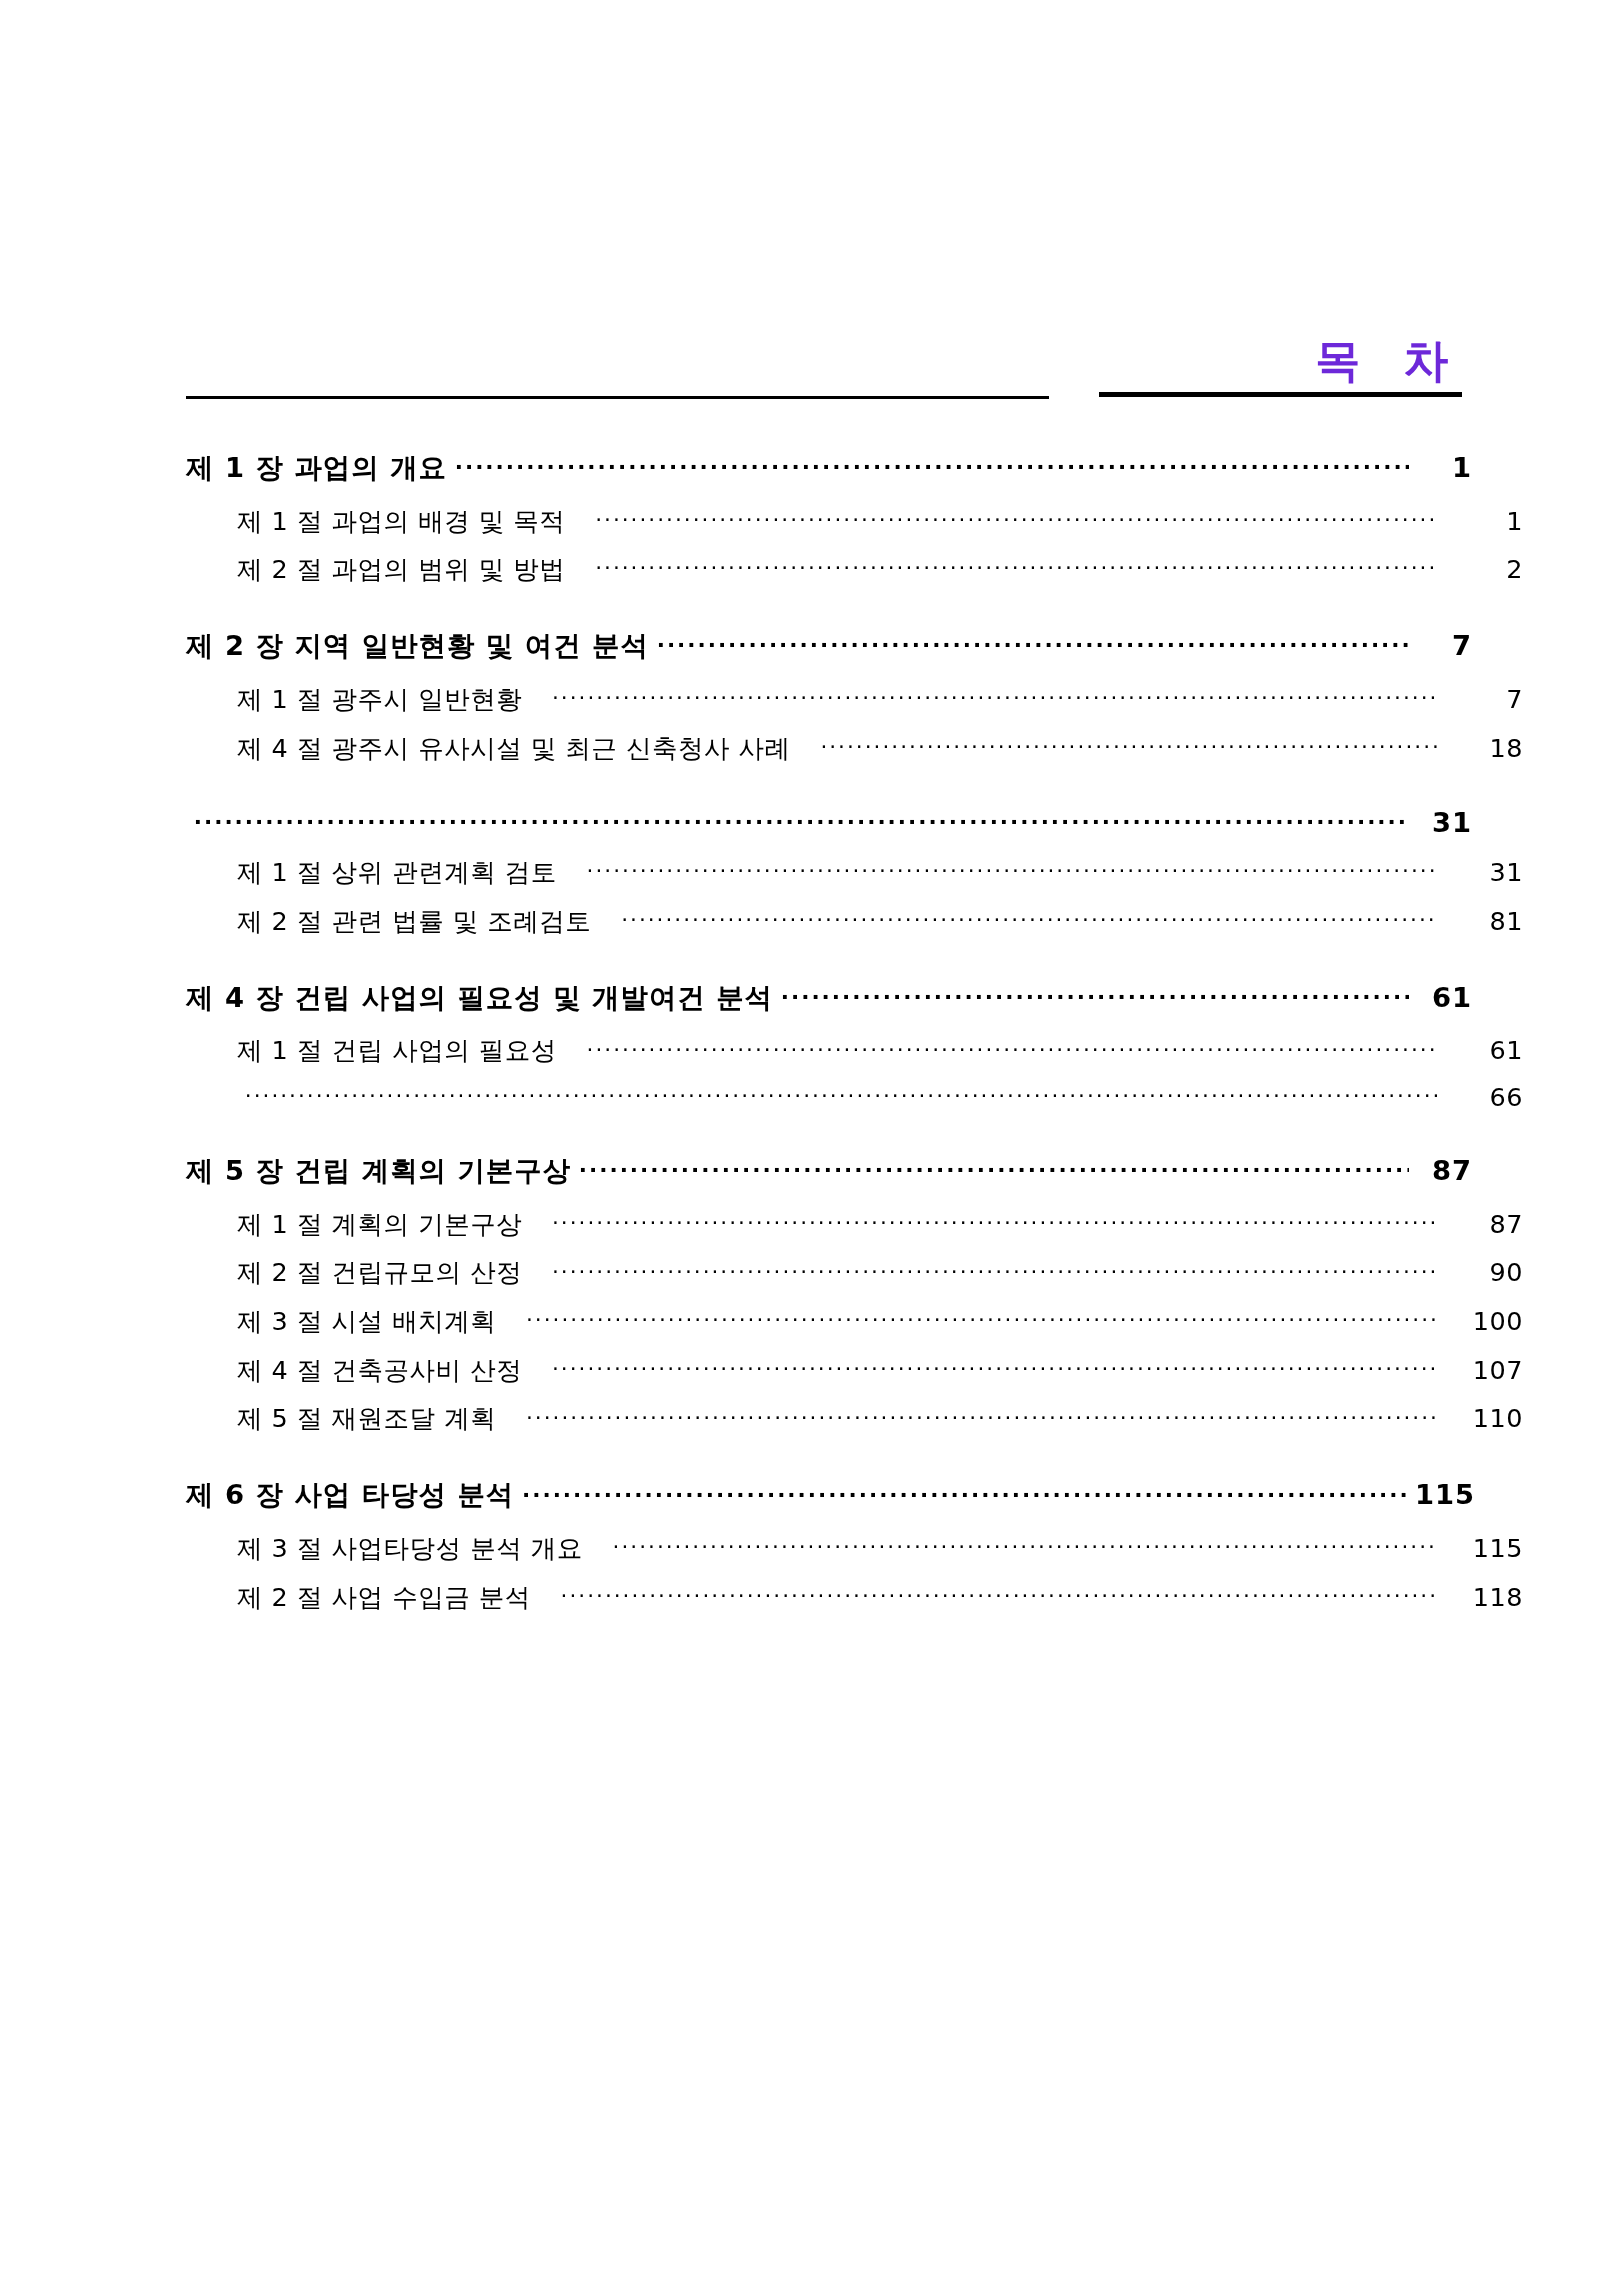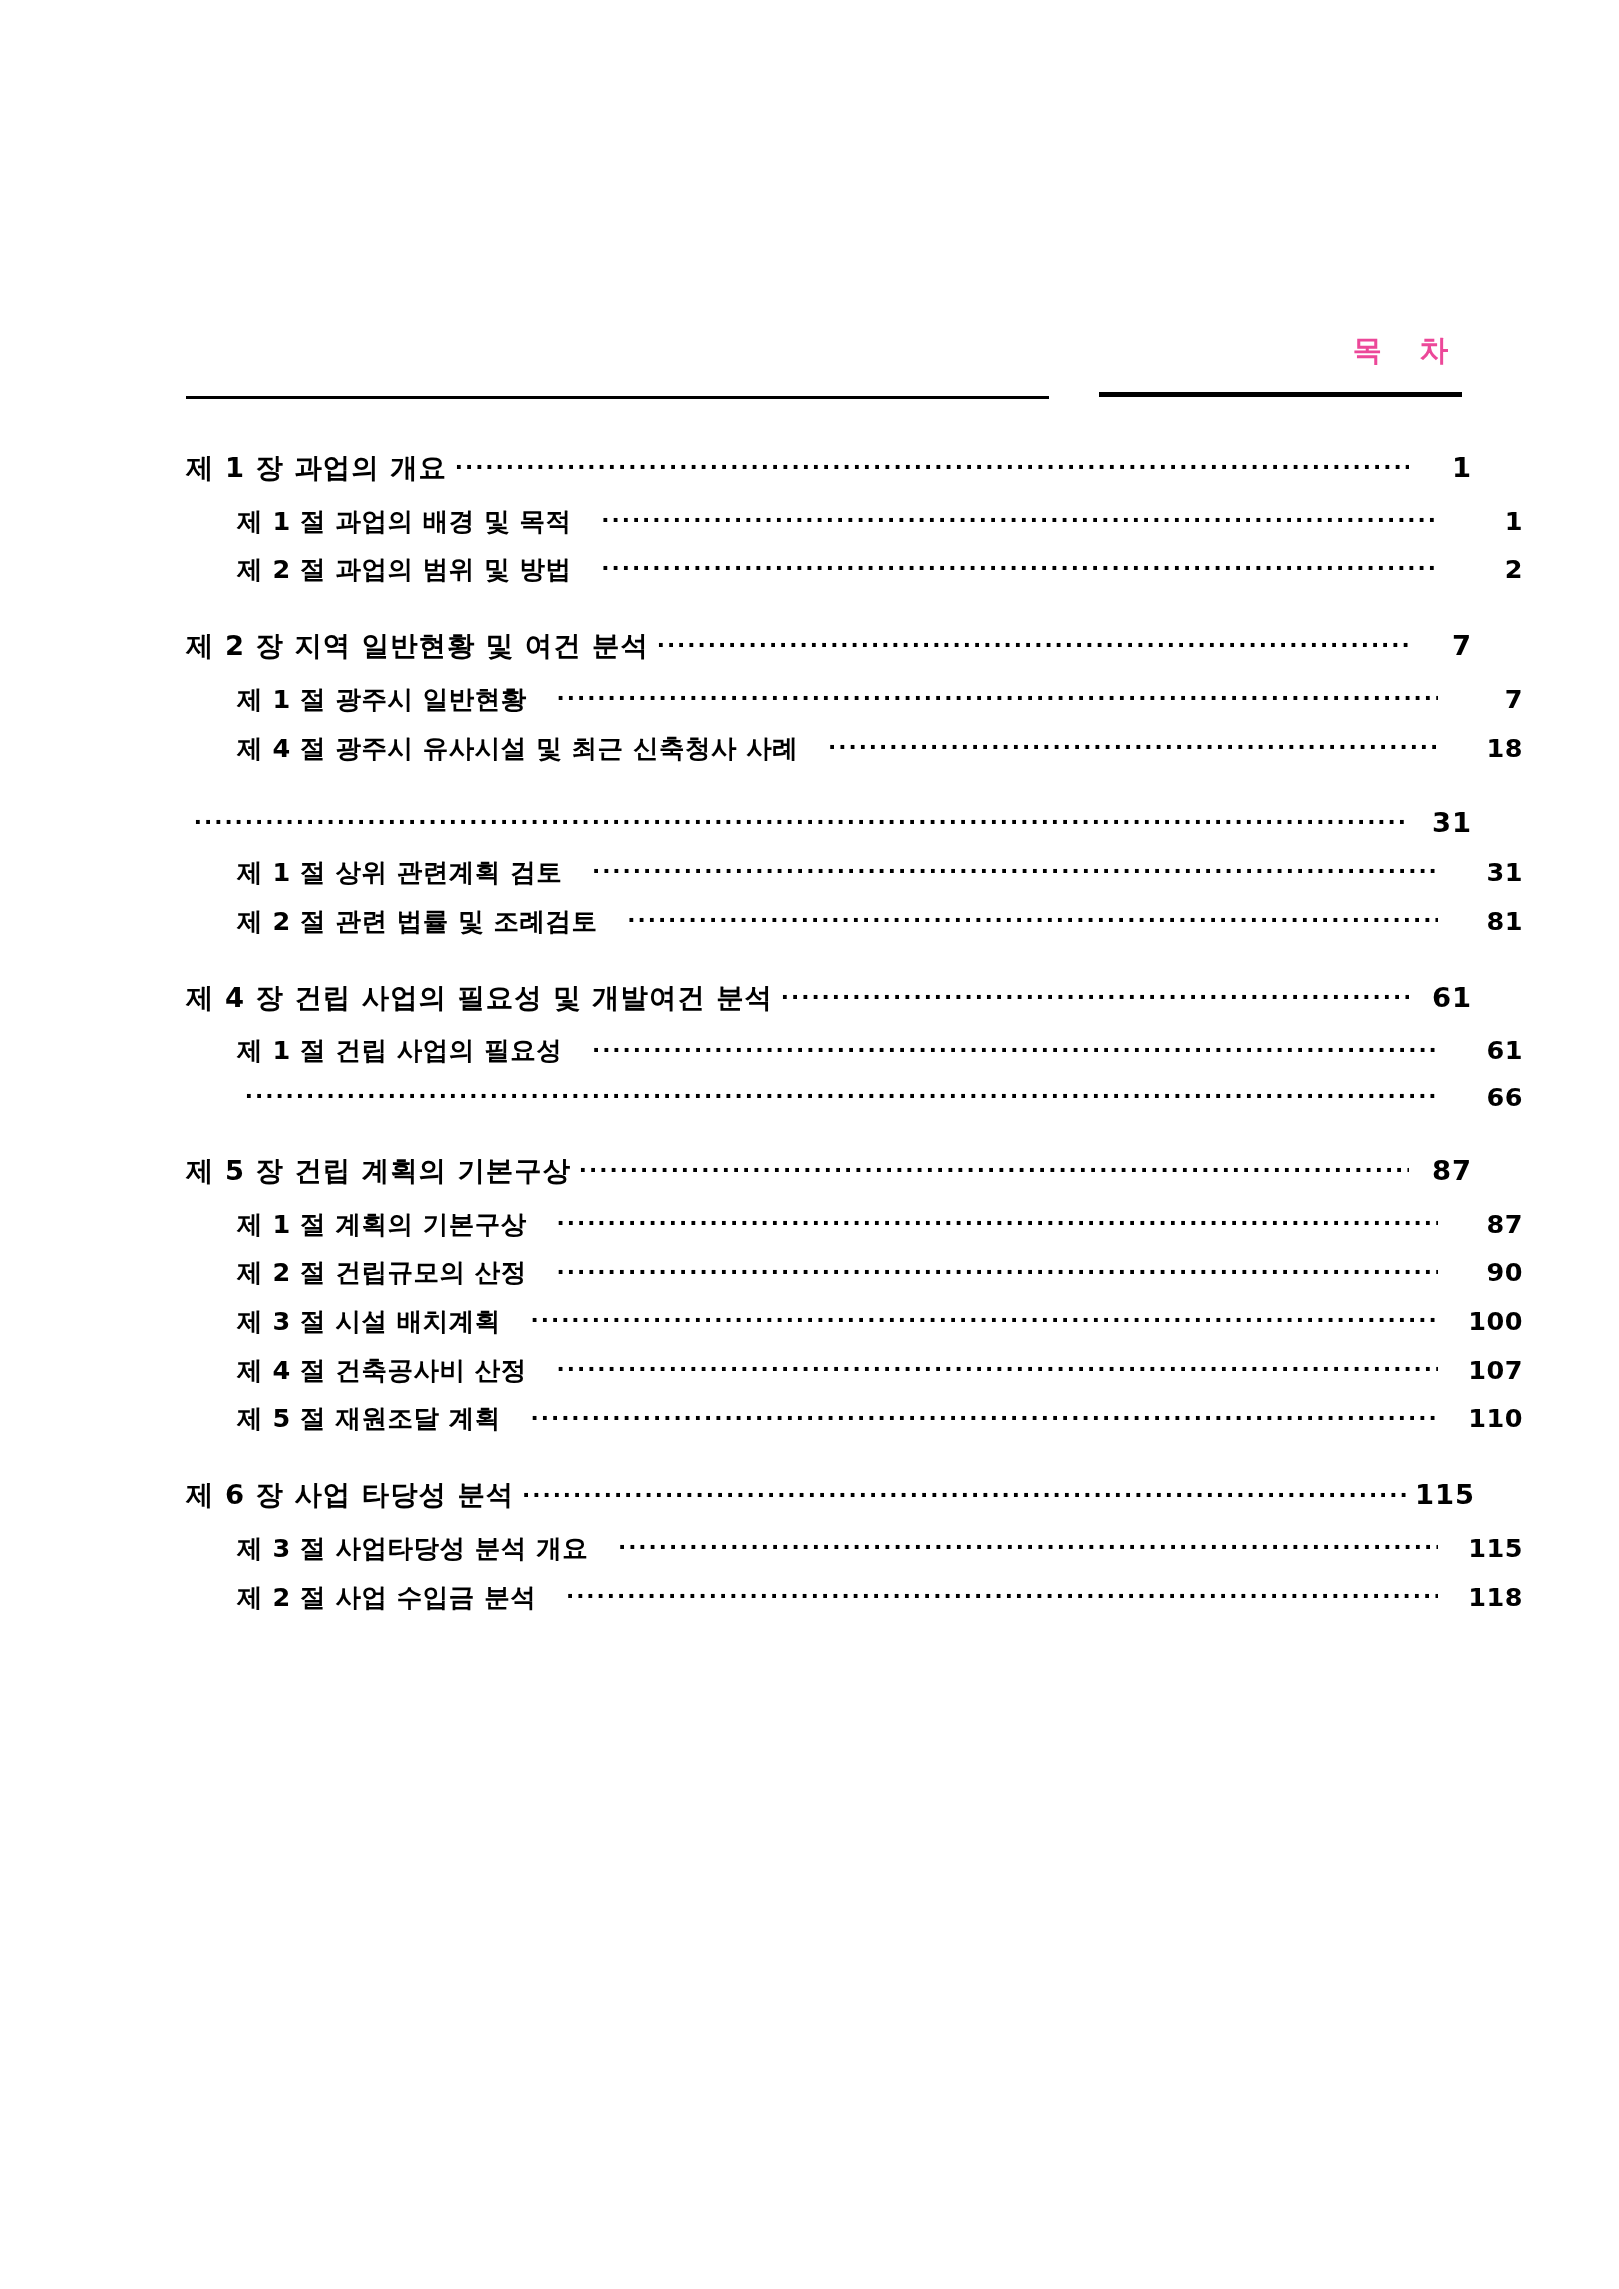--- a/index.html
+++ b/index.html
@@ -46,23 +46,23 @@
   }
   .header-title .rest {
     color: #666666;
   }
   .header-korean {
     position: absolute;
     right: 0;
     top: 37px;
     font-family: "DejaVu Sans", sans-serif;
     font-weight: bold;
-    font-size: 29px;
+    font-size: 45px;
     letter-spacing: 13.7px;
-    color: #ec4899;
+    color: #6d28d9;
   }
   .rule-left {
     position: absolute;
     left: 0;
     top: 102px;
     width: 863px;
     height: 2.9px;
     background: #000000;
   }
   .rule-right {
@@ -88,21 +88,21 @@
     font-family: "DejaVu Sans", sans-serif;
   }
   .chapter-line {
     font-size: 27.4px;
     font-weight: bold;
     letter-spacing: 1px;
     margin-bottom: 17.6px;
   }
   .section-line {
     font-size: 25.5px;
-    font-weight: bold;
+    font-weight: normal;
     letter-spacing: 0.5px;
     margin-bottom: 13.7px;
     padding-left: 51px;
     gap: 22px;
   }
   .toc-label {
     white-space: nowrap;
   }
   .toc-dots {
     flex: 1 1 auto;

